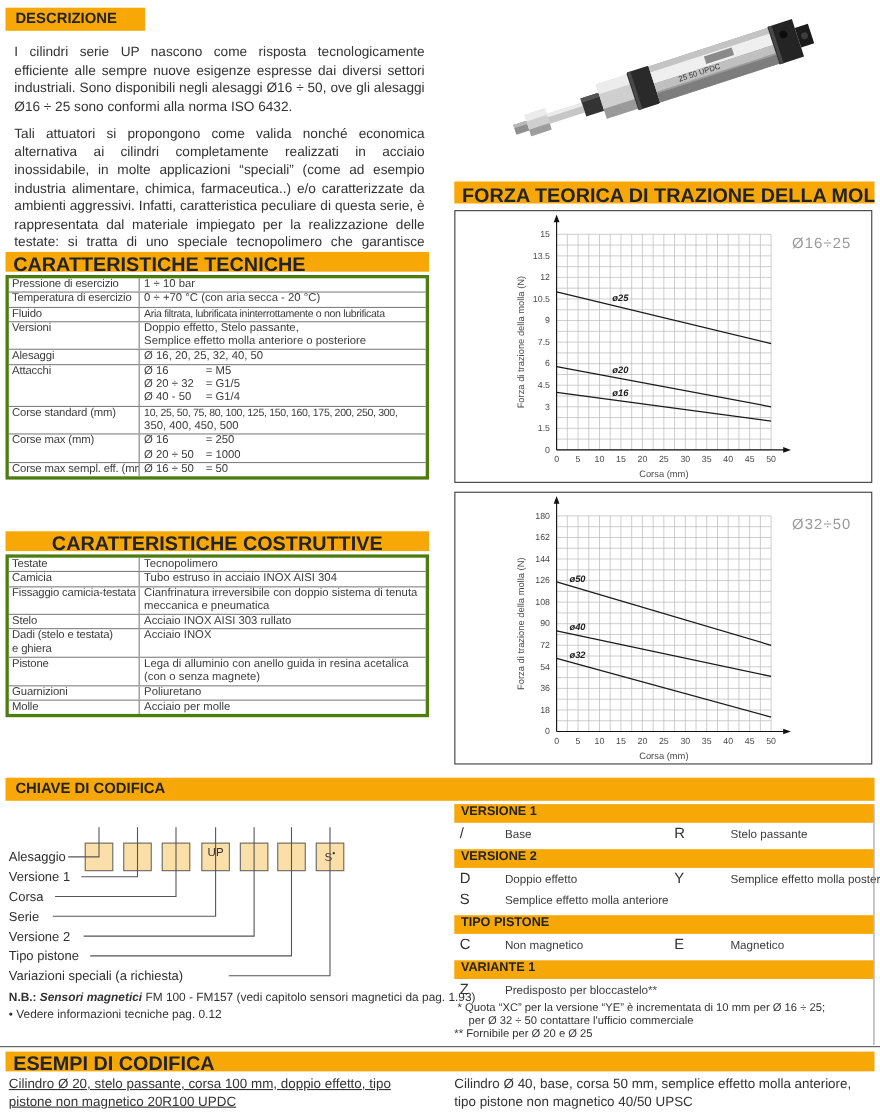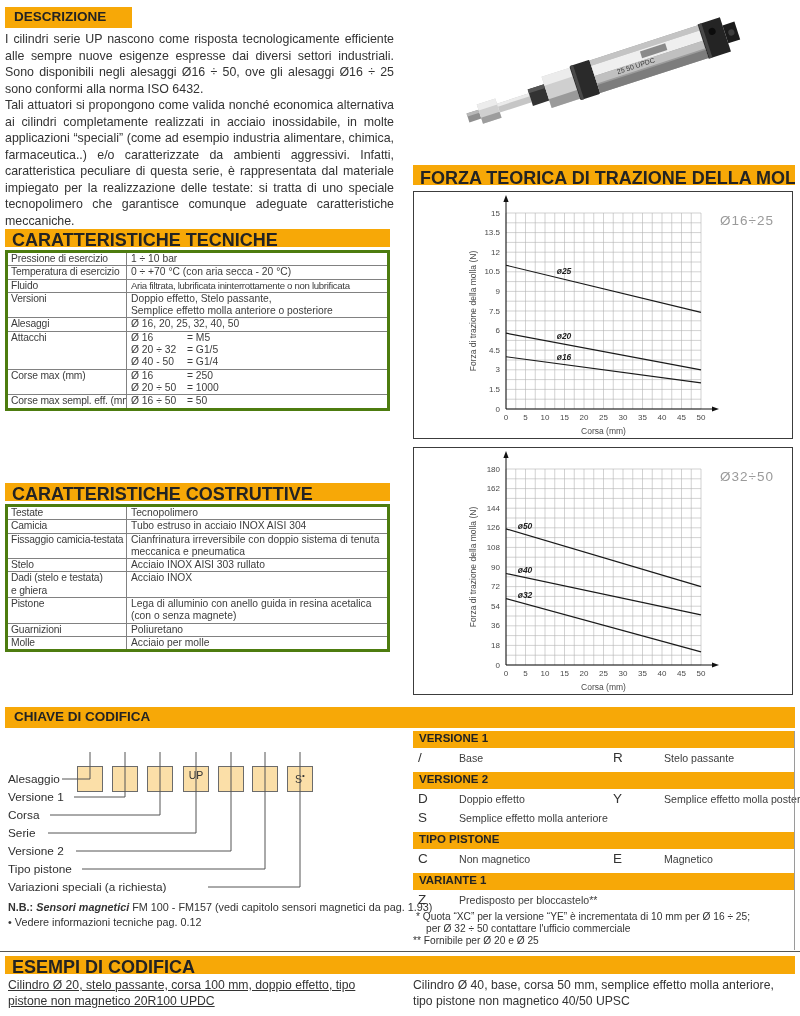--- a/index.html
+++ b/index.html
@@ -4,21 +4,21 @@
 <style>
   html,body{margin:0;padding:0;background:#fff;}
   .page{position:relative;width:800px;height:1016px;background:#fff;overflow:hidden;
         font-family:"Liberation Sans",sans-serif;color:#3c3c3c;border-radius:18px;}
   .abs{position:absolute;}
   .hdr{position:absolute;background:#F7A807;color:#232323;font-weight:bold;box-sizing:border-box;white-space:nowrap;overflow:hidden;}
   .h-lg{font-size:13.5px;padding:2px 8px 0 9px;}
   .h-md{font-size:18px;padding:1px 7px 10px 7px;}
   .h-sm{font-size:11.5px;padding:1px 6px 0 6px;}
   .bodytext{font-size:12.4px;line-height:16.5px;text-align:justify;color:#333;}
-  .bodytext p{margin:0;}
+  .bodytext p{margin:8px;}
   .spec{position:absolute;border:3px solid #4d7c0f;box-sizing:border-box;background:#fff;
         font-size:10.3px;line-height:12.3px;color:#3c3c3c;}
   .srow{display:flex;border-bottom:1px solid #818181;}
   .srow:last-child{border-bottom:none;}
   .sl{width:119px;flex:none;padding:0 3px;border-right:1px solid #818181;box-sizing:border-box;
       white-space:nowrap;overflow:hidden;letter-spacing:-0.15px;}
   .sv{flex:1;padding:0 4px;overflow:hidden;}
   .sv div{white-space:nowrap;}
   .long{font-size:9.6px;letter-spacing:-0.3px;}
   .pa{display:inline-block;width:56px;}
@@ -84,35 +84,42 @@
     </div>
     <div class="srow">
       <div class="sl">Attacchi</div>
       <div class="sv">
         <div><span class="pa">Ø 16</span><span>= M5</span></div>
         <div><span class="pa">Ø 20 ÷ 32</span><span>= G1/5</span></div>
         <div><span class="pa">Ø 40 - 50</span><span>= G1/4</span></div>
       </div>
     </div>
     <div class="srow">
+      <div class="sl">Corse standard (mm)</div>
+      <div class="sv">
+        <div class="long">10, 25, 50, 75, 80, 100, 125, 150, 160, 175, 200, 250, 300,</div>
+        <div>350, 400, 450, 500</div>
+      </div>
+    </div>
+    <div class="srow">
       <div class="sl">Corse max (mm)</div>
       <div class="sv">
         <div><span class="pa">Ø 16</span><span>= 250</span></div>
         <div><span class="pa">Ø 20 ÷ 50</span><span>= 1000</span></div>
       </div>
     </div>
     <div class="srow">
       <div class="sl">Corse max sempl. eff. (mm)</div>
       <div class="sv">
           <div><span class="pa">Ø 16 ÷ 50</span><span>= 50</span></div>
         </div>
     </div>
   </div>
 
-  <div class="hdr h-md" style="left:5px;top:483px;width:385px;height:18px;">CARATTERISTICHE COSTRUTTIVE</div>
+  <div class="hdr h-md" style="left:5px;top:483px;width:385px;height:18px;text-align:center;">CARATTERISTICHE COSTRUTTIVE</div>
   <div class="spec" style="left:5px;top:504px;width:385px;">
     <div class="srow">
       <div class="sl">Testate</div>
       <div class="sv">
           <div>Tecnopolimero</div>
         </div>
     </div>
     <div class="srow">
       <div class="sl">Camicia</div>
       <div class="sv">

